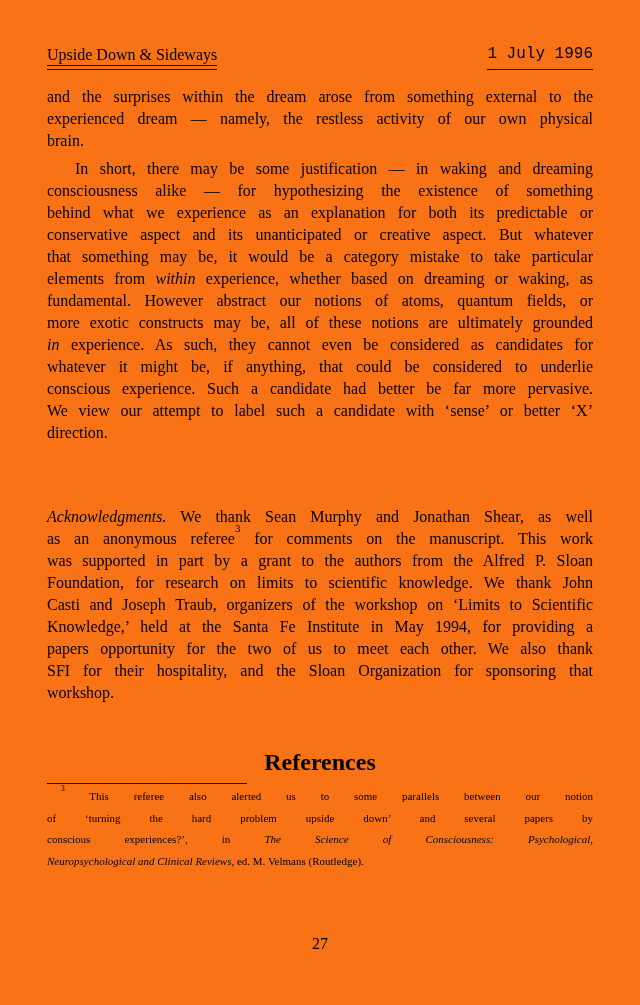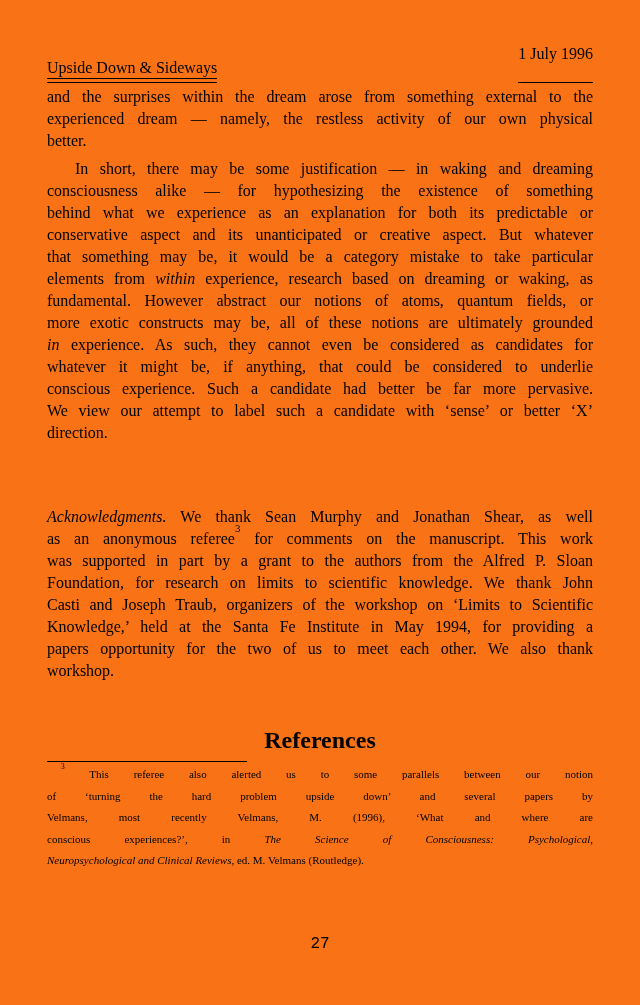--- a/index.html
+++ b/index.html
@@ -19,21 +19,21 @@
     top: 45px;
     left: 47px;
     right: 47px;
     display: flex;
     justify-content: space-between;
     align-items: flex-end;
     font-size: 16px;
   }
   .u-outer { display: inline-block; border-bottom: 1.6px solid #000; padding-bottom: 3px; }
   .u-inner { display: inline-block; border-bottom: 1.6px solid #000; padding-bottom: 1px; }
-  .u-single { display: inline-block; border-bottom: 1.6px solid #000; padding-bottom: 19px; }
+  .u-single { display: inline-block; border-bottom: 1.6px solid #000; padding-bottom: 6px; font-family: Liberation Mono, monospace; }
 
   
   .body-col {
     position: absolute;
     top: 86px;
     left: 47px;
     width: 546px;
     font-size: 16px;
     line-height: 22px;
   }
@@ -66,75 +66,74 @@
   sup { font-size: 68%; line-height: 0; position: relative; top: -0.55em; }
   .it { font-style: italic; }
 
   .page-number {
     position: absolute;
     top: 935px;
     left: 0;
     width: 100%;
     text-align: center;
     font-size: 16px;
-    font-family: Liberation Mono, monospace;
   }
 </style>
 </head>
 <body>
 
 <div class="page">
 
   <div class="header">
     <span class="u-outer"><span class="u-inner">Upside Down &amp; Sideways</span></span>
     <span class="u-single">1 July 1996</span>
   </div>
 
   <div class="body-col">
     <div class="para">
         <div class="line"><span>and the surprises within the dream arose from something external to the</span></div>
         <div class="line"><span>experienced dream — namely, the restless activity of our own physical</span></div>
-        <div class="line last"><span>better.</span></div>
+        <div class="line last"><span>brain.</span></div>
       </div>
 
     <div class="para indent-first para-gap">
         <div class="line"><span>In short, there may be some justification — in waking and dreaming</span></div>
         <div class="line"><span>consciousness alike — for hypothesizing the existence of something</span></div>
         <div class="line"><span>behind what we experience as an explanation for both its predictable or</span></div>
         <div class="line"><span>conservative aspect and its unanticipated or creative aspect. But whatever</span></div>
         <div class="line"><span>that something may be, it would be a category mistake to take particular</span></div>
-        <div class="line"><span>elements from </span><span class="it">within</span><span> experience, research based on dreaming or waking, as</span></div>
+        <div class="line"><span>elements from </span><span class="it">within</span><span> experience, whether based on dreaming or waking, as</span></div>
         <div class="line"><span>fundamental. However abstract our notions of atoms, quantum fields, or</span></div>
         <div class="line"><span>more exotic constructs may be, all of these notions are ultimately grounded</span></div>
         <div class="line"><span class="it">in</span><span> experience. As such, they cannot even be considered as candidates for</span></div>
         <div class="line"><span>whatever it might be, if anything, that could be considered to underlie</span></div>
         <div class="line"><span>conscious experience. Such a candidate had better be far more pervasive.</span></div>
         <div class="line"><span>We view our attempt to label such a candidate with ‘sense’ or better ‘X’</span></div>
         <div class="line last"><span>direction.</span></div>
       </div>
 
     <div class="para acks-gap">
         <div class="line"><span class="it">Acknowledgments.</span><span> We thank Sean Murphy and Jonathan Shear, as well</span></div>
         <div class="line"><span>as an anonymous referee</span><sup>3</sup><span> for comments on the manuscript. This work</span></div>
         <div class="line"><span>was supported in part by a grant to the authors from the Alfred P. Sloan</span></div>
         <div class="line"><span>Foundation, for research on limits to scientific knowledge. We thank John</span></div>
         <div class="line"><span>Casti and Joseph Traub, organizers of the workshop on ‘Limits to Scientific</span></div>
         <div class="line"><span>Knowledge,’ held at the Santa Fe Institute in May 1994, for providing a</span></div>
         <div class="line"><span>papers opportunity for the two of us to meet each other. We also thank</span></div>
+        <div class="line"><span>SFI for their hospitality, and the Sloan Organization for sponsoring that</span></div>
         <div class="line last"><span>workshop.</span></div>
       </div>
 
     <div class="refs-heading">References</div>
 
     <div class="fn-rule"></div>
 
     <div class="para footnote">
         <div class="line"><sup>3</sup><span> This referee also alerted us to some parallels between our notion</span></div>
         <div class="line"><span>of ‘turning the hard problem upside down’ and several papers by</span></div>
-        <div class="line"><span>Velmans, most recently Velmans, M. (1996), ‘What and where are</span></div>
         <div class="line"><span>conscious experiences?’, in </span><span class="it">The Science of Consciousness: Psychological,</span></div>
         <div class="line last"><span class="it">Neuropsychological and Clinical Reviews,</span><span> ed. M. Velmans (Routledge).</span></div>
       </div>
   </div>
 
   <div class="page-number">27</div>
 
 </div>
 
 </body></html>

